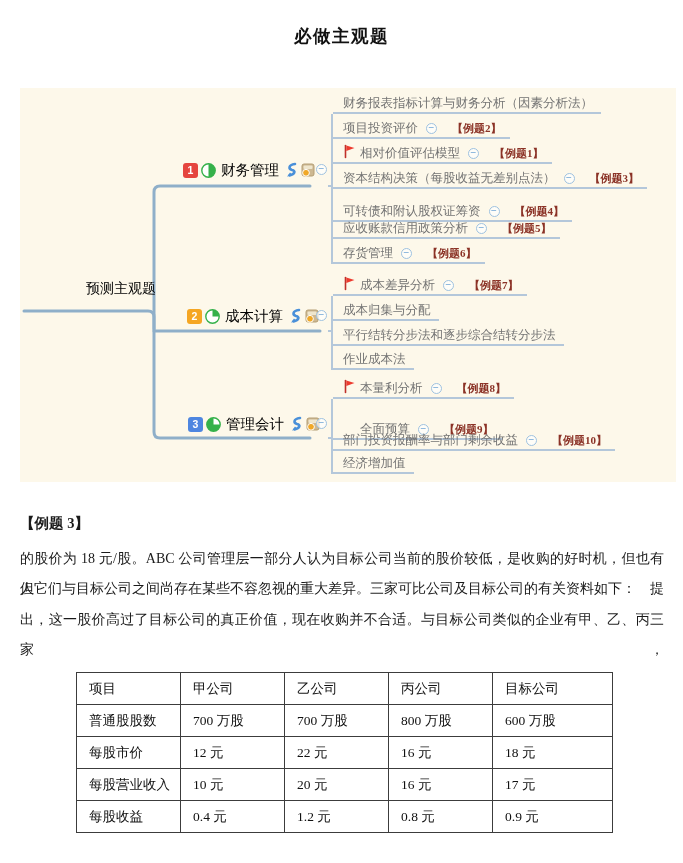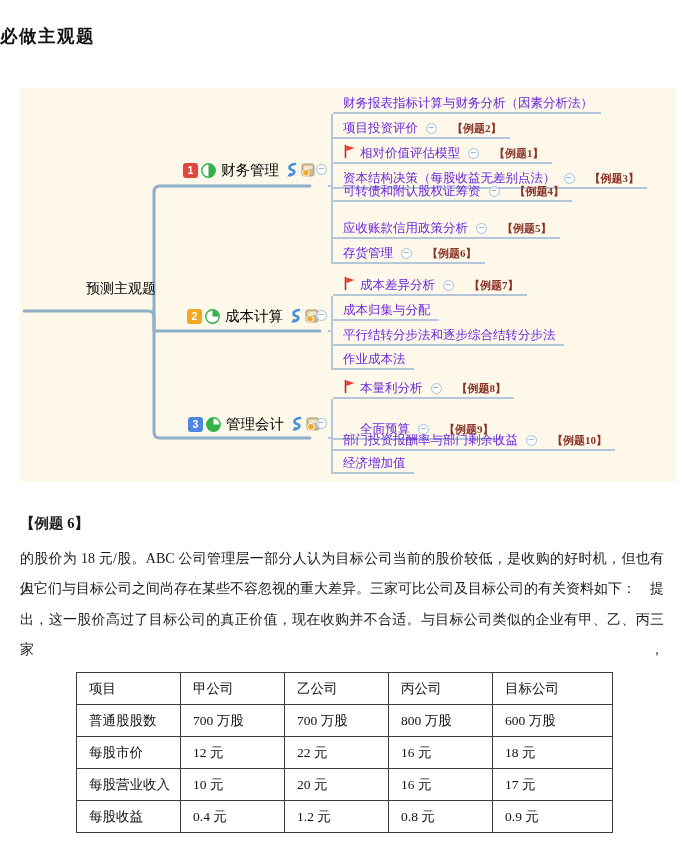--- a/index.html
+++ b/index.html
@@ -3,21 +3,21 @@
 <meta charset="utf-8">
 <style>
   * { margin:0; padding:0; box-sizing:border-box; }
   html,body { background:#ffffff; }
   .page {
     position:relative; width:683px; height:863px; overflow:hidden;
     background:#ffffff; font-family:"Liberation Sans", sans-serif;
   }
   .doc-title {
     position:absolute; top:24px; left:0; width:683px;
-    font-size:17.5px; font-weight:bold; color:#111;
+    text-align:center; font-size:17.5px; font-weight:bold; color:#111;
     letter-spacing:1.5px; font-family:"Liberation Sans", sans-serif;
   }
   
   .mindmap {
     position:absolute; left:20px; top:88px; width:656px; height:394px;
     background:#fdf8ea;
   }
   .mindmap svg.connectors { position:absolute; left:0; top:0; }
   .root-node {
     position:absolute; left:18px; top:188px; width:118px; height:24px;
@@ -45,21 +45,21 @@
   .collapse-inline {
     display:inline-block; width:11px; height:11px; border:1px solid #9fc2e0;
     border-radius:50%; color:#6ba3d6; font-size:10px; line-height:8px;
     text-align:center; background:rgba(255,255,255,0.65);
     margin-left:8px; vertical-align:1px; cursor:pointer;
   }
   .child-topic {
     position:absolute; left:313px; height:22px; line-height:20px;
     border-bottom:2px solid #b4c7da; padding:0 8px 0 10px; white-space:nowrap;
   }
-  .child-text { font-size:12.5px; color:#6d28d9; }
+  .child-text { font-size:12.5px; color:#737373; }
   .example-label {
     font-size:11px; font-weight:bold; color:#8b3226; margin-left:15px;
     font-family:"Liberation Serif", serif;
   }
   .flag-wrap { display:inline-block; margin-right:4px; vertical-align:-2px; }
   
   .example-heading {
     position:absolute; left:20px; top:514px; font-size:14.5px; font-weight:bold;
     color:#1a1a1a; font-family:"Liberation Serif", serif;
   }
@@ -130,21 +130,21 @@
           </span>
         </div>
         <span class="collapse-btn" style="left: 296px; top: 76px;">−</span>
         <div class="child-topic" style="top: 4px;"><span class="child-text">财务报表指标计算与财务分析（因素分析法）</span></div>
         <div class="child-topic" style="top: 29px;"><span class="child-text">项目投资评价</span><span class="collapse-inline">−</span><span class="example-label">【例题2】</span></div>
         <div class="child-topic" style="top: 54px;"><span class="flag-wrap"><svg width="13" height="15" viewBox="0 0 13 15">
               <path d="M2.5,1.5 V13.5" stroke="#c0302a" stroke-width="1.6" stroke-linecap="round"></path>
               <path d="M3.3,1.5 L11.5,4 L3.3,7 Z" fill="#ed3b2f"></path>
             </svg></span><span class="child-text">相对价值评估模型</span><span class="collapse-inline">−</span><span class="example-label">【例题1】</span></div>
         <div class="child-topic" style="top: 79px;"><span class="child-text">资本结构决策（每股收益无差别点法）</span><span class="collapse-inline">−</span><span class="example-label">【例题3】</span></div>
-        <div class="child-topic" style="top: 92px;"><span class="child-text">可转债和附认股权证筹资</span><span class="collapse-inline">−</span><span class="example-label">【例题4】</span></div>
+        <div class="child-topic" style="top: 112px;"><span class="child-text">可转债和附认股权证筹资</span><span class="collapse-inline">−</span><span class="example-label">【例题4】</span></div>
         <div class="child-topic" style="top: 129px;"><span class="child-text">应收账款信用政策分析</span><span class="collapse-inline">−</span><span class="example-label">【例题5】</span></div>
         <div class="child-topic" style="top: 154px;"><span class="child-text">存货管理</span><span class="collapse-inline">−</span><span class="example-label">【例题6】</span></div>
         <div class="branch-node" style="left: 167px; top: 216px;">
           <span class="badge p1">2</span>
           <span class="marker">
             <svg width="15" height="15" viewBox="0 0 15 15">
               <circle cx="7.5" cy="7.5" r="6.7" fill="#fff" stroke="#35b14a" stroke-width="1.4"></circle>
               <path d="M7.5,7.5 L7.5,0.8 A6.7,6.7 0 0 1 14.2,7.5 Z" fill="#35b14a"></path>
             </svg>
           </span>
@@ -198,21 +198,21 @@
         <div class="child-topic" style="top: 289px;"><span class="flag-wrap"><svg width="13" height="15" viewBox="0 0 13 15">
               <path d="M2.5,1.5 V13.5" stroke="#c0302a" stroke-width="1.6" stroke-linecap="round"></path>
               <path d="M3.3,1.5 L11.5,4 L3.3,7 Z" fill="#ed3b2f"></path>
             </svg></span><span class="child-text">本量利分析</span><span class="collapse-inline">−</span><span class="example-label">【例题8】</span></div>
         <div class="child-topic" style="top: 330px; padding-left: 27px;"><span class="child-text">全面预算</span><span class="collapse-inline">−</span><span class="example-label">【例题9】</span></div>
         <div class="child-topic" style="top: 341px;"><span class="child-text">部门投资报酬率与部门剩余收益</span><span class="collapse-inline">−</span><span class="example-label">【例题10】</span></div>
         <div class="child-topic" style="top: 364px;"><span class="child-text">经济增加值</span></div>
       </div>
   </div>
 
-  <div class="example-heading">【例题 6】</div>
+  <div class="example-heading">【例题 3】</div>
 
   <div class="para" id="para">
       <div class="para-line just">的股价为 18 元/股。ABC 公司管理层一部分人认为目标公司当前的股价较低，是收购的好时机，但也有人提</div>
       <div class="para-line">但它们与目标公司之间尚存在某些不容忽视的重大差异。三家可比公司及目标公司的有关资料如下：</div>
       <div class="para-line just">出，这一股价高过了目标公司的真正价值，现在收购并不合适。与目标公司类似的企业有甲、乙、丙三家，</div>
     </div>
 
   <table class="cmp" id="cmp-table">
     <colgroup>
       <col style="width:104px">

